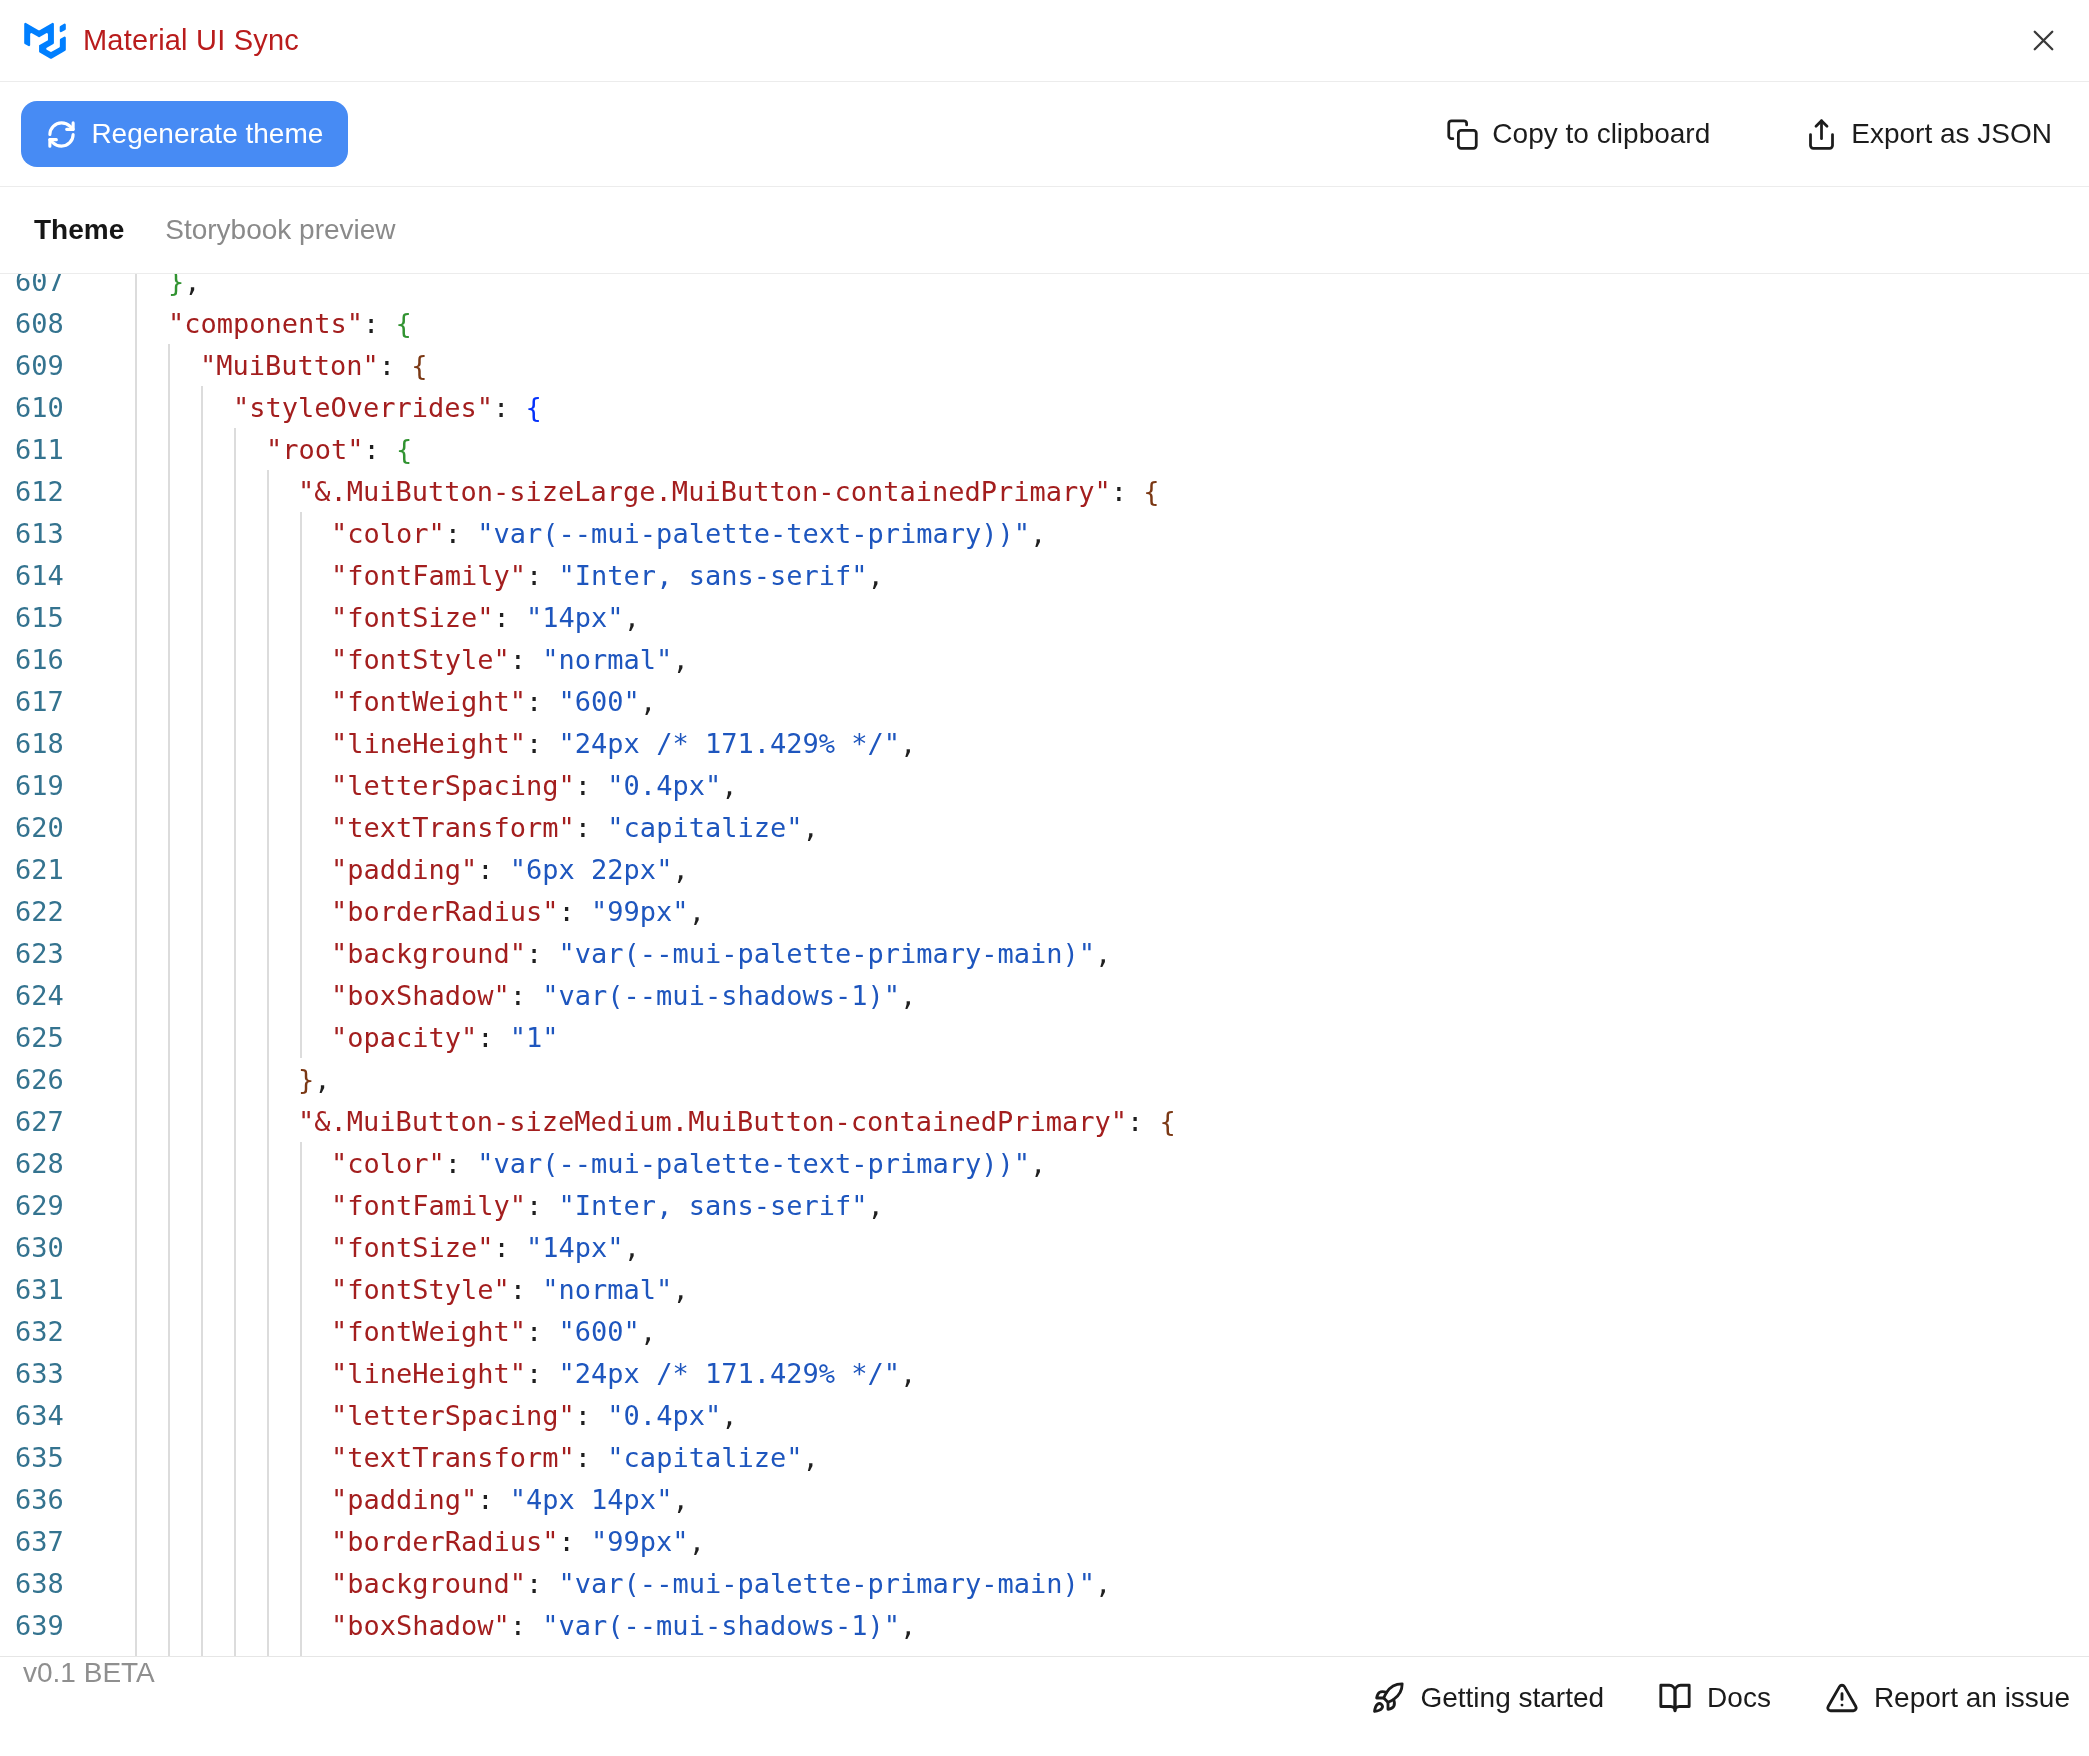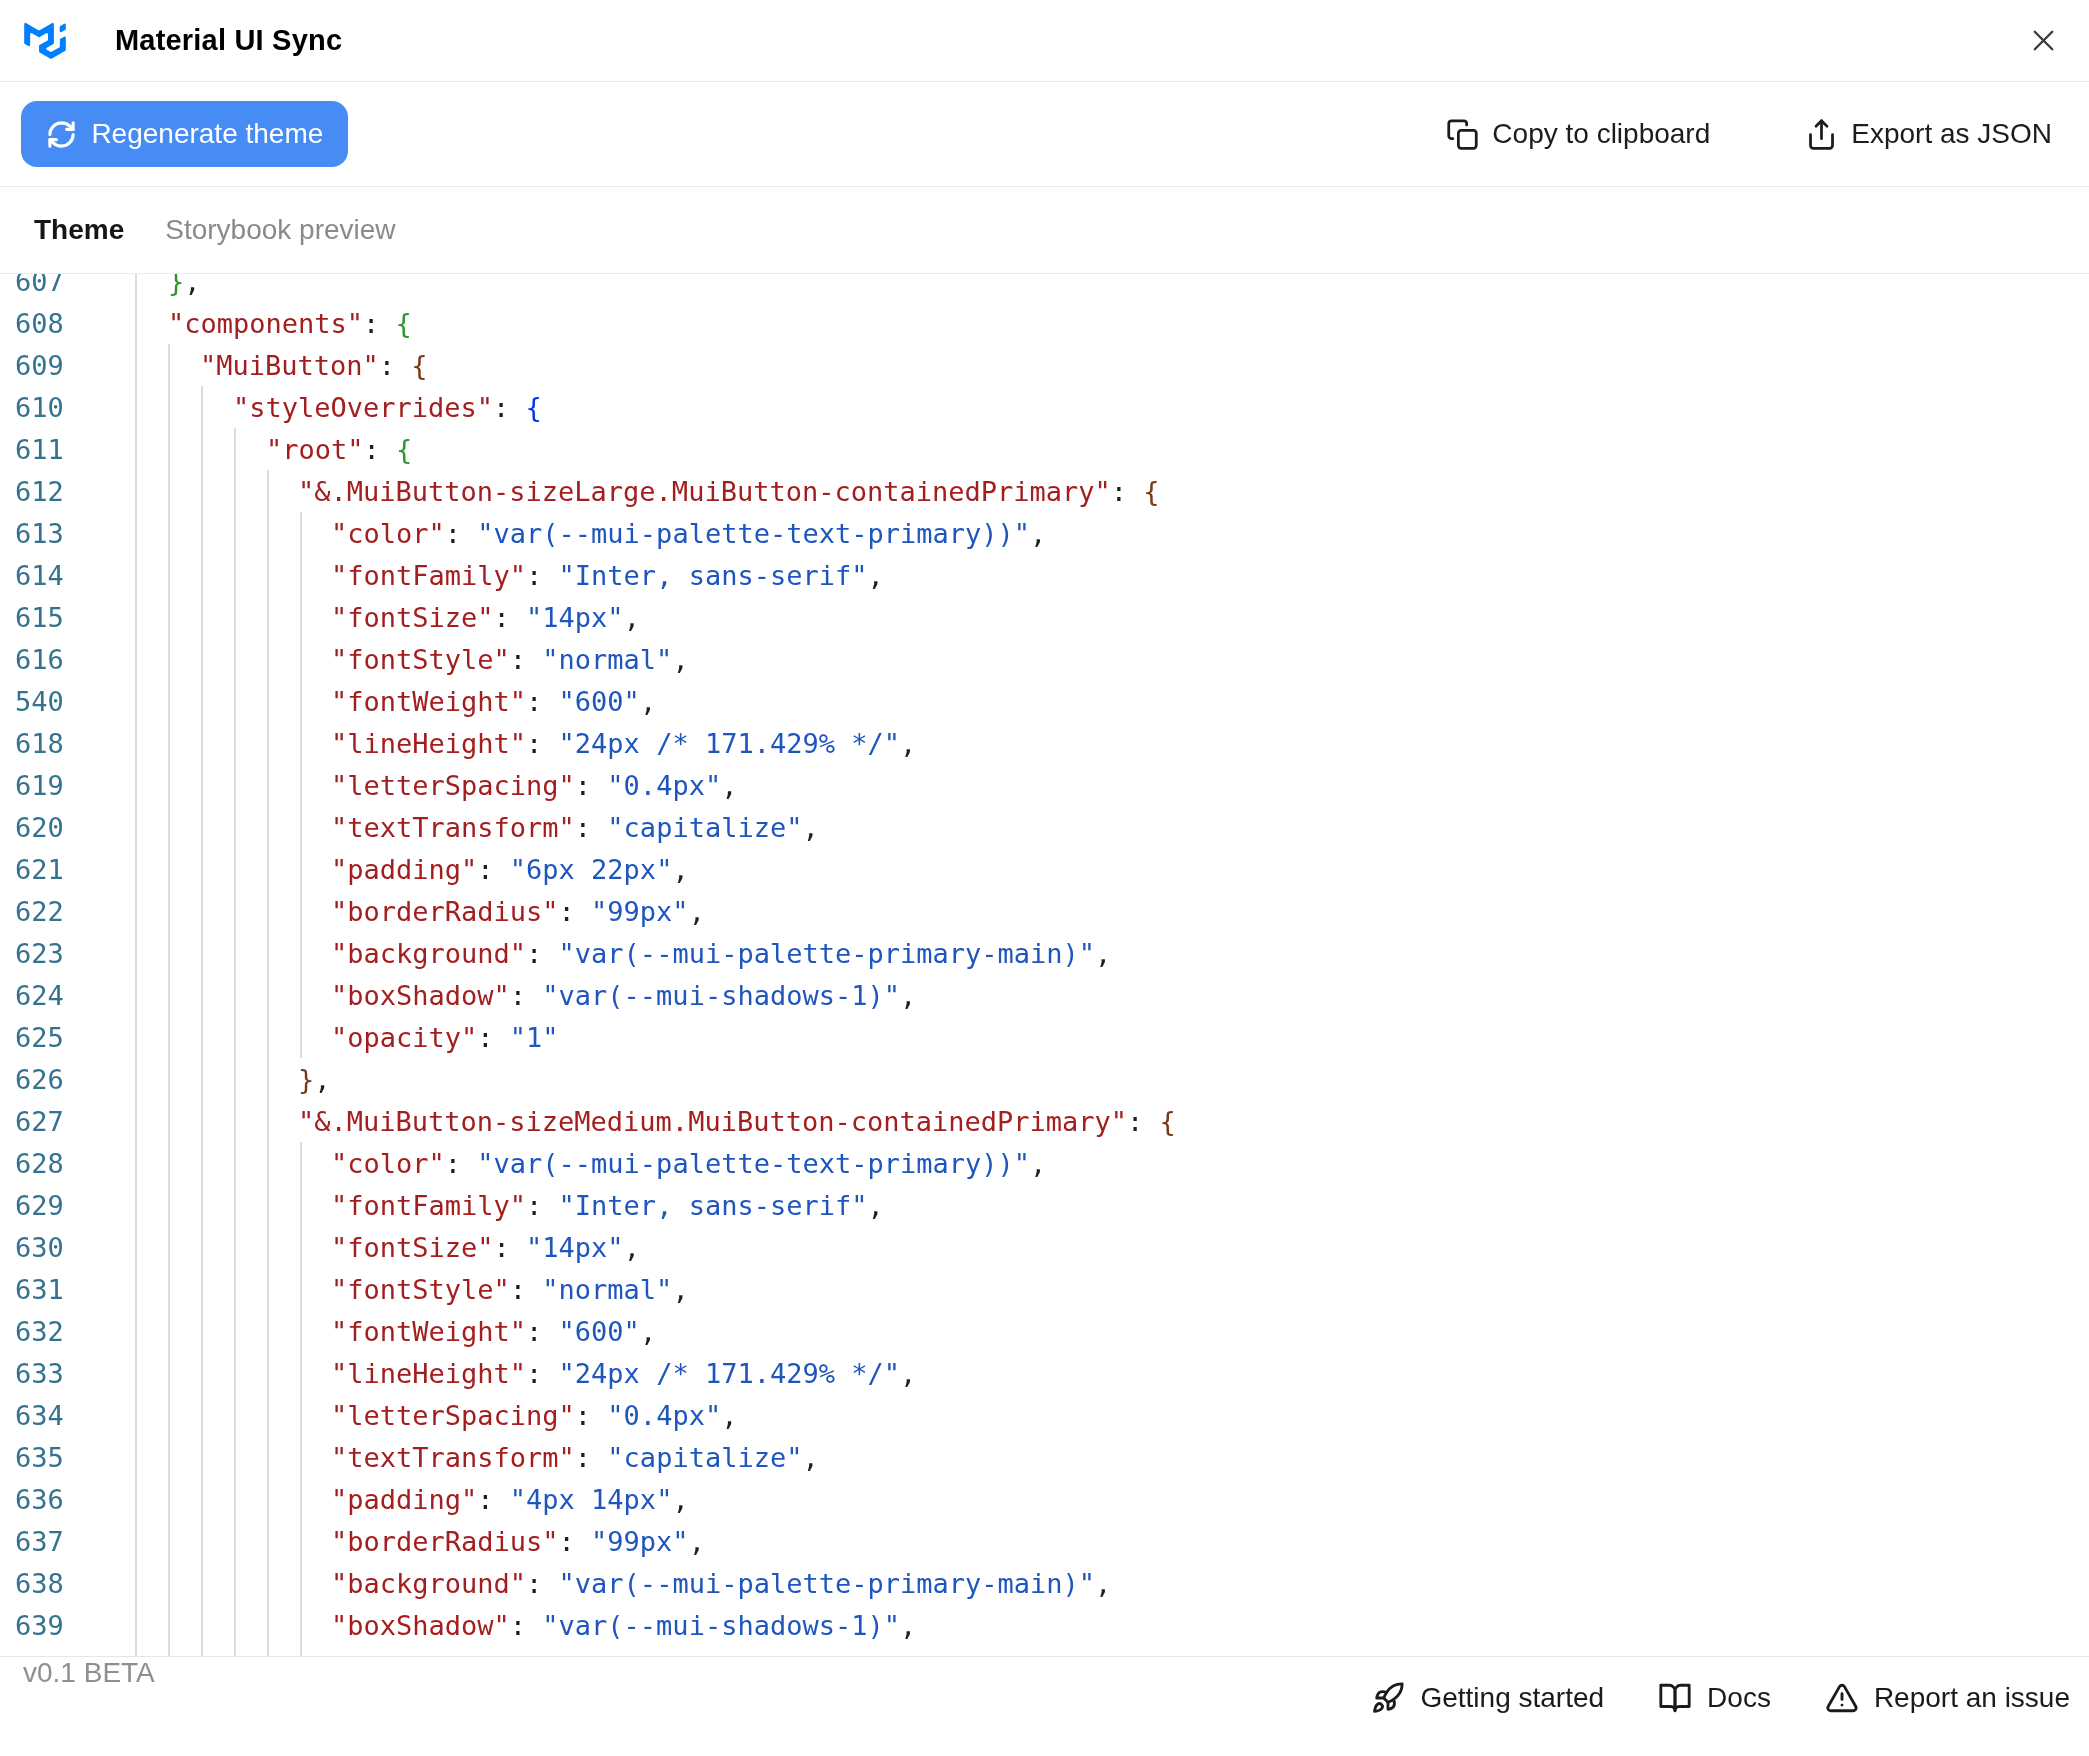--- a/index.html
+++ b/index.html
@@ -19,21 +19,21 @@
   }
   *{box-sizing:border-box;}
   html,body{margin:0;padding:0;background:#fff;}
   body{font-family:"Liberation Sans",sans-serif;color:var(--text-primary);}
   .app{width:2089px;height:1756px;background:#fff;display:flex;flex-direction:column;overflow:hidden;position:relative;}
 
   
   .titlebar{flex:0 0 82px;border-bottom:1.9px solid var(--border);display:flex;align-items:center;justify-content:space-between;padding:0 22.4px 0 24px;}
   .brand{display:flex;align-items:center;gap:17px;}
   .brand svg{width:42px;height:37px;display:block;}
-  .app-title{font-size:29px;font-weight:700;color:#000000;letter-spacing:0.2px;margin-left:32px;}
+  .app-title{font-size:29px;font-weight:400;color:#b91c1c;letter-spacing:0.2px;}
   .close-btn{background:none;border:0;padding:5.6px;cursor:pointer;display:flex;align-items:center;}
   .close-btn svg{width:35px;height:35px;stroke:#3A3A3A;fill:none;stroke-width:1.6;stroke-linecap:round;}
 
   
   .toolbar{flex:0 0 105px;border-bottom:1.9px solid var(--border);display:flex;align-items:center;justify-content:space-between;padding:0 37px 0 21.4px;}
   .regen{display:flex;align-items:center;gap:14px;background:var(--accent);color:#fff;border:0;border-radius:16px;height:66px;padding:0 25px;font-size:28px;font-weight:500;font-family:inherit;cursor:pointer;}
   .regen svg{width:31px;height:31px;stroke:#fff;fill:none;stroke-width:2.4;stroke-linecap:round;stroke-linejoin:round;}
   .toolbar-right{display:flex;align-items:center;gap:95px;}
   .tbtn{display:flex;align-items:center;gap:13px;background:none;border:0;font-size:28px;color:#1C1C1C;font-family:inherit;cursor:pointer;padding:0;}
   .tbtn svg{width:33px;height:33px;stroke:#1C1C1C;fill:none;stroke-width:2;stroke-linecap:round;stroke-linejoin:round;}
@@ -124,21 +124,21 @@
         <div class="cl"><span class="ln">607</span><span class="cc"><span class="guides" style="width: 33px;"></span><span class="ct" style="padding-left: 33px;"><span class="tk-b2">}</span><span class="tk-p">,</span></span></span></div>
         <div class="cl"><span class="ln">608</span><span class="cc"><span class="guides" style="width: 33px;"></span><span class="ct" style="padding-left: 33px;"><span class="tk-k">"components"</span><span class="tk-p">: </span><span class="tk-b2">{</span></span></span></div>
         <div class="cl"><span class="ln">609</span><span class="cc"><span class="guides" style="width: 65px;"></span><span class="ct" style="padding-left: 65px;"><span class="tk-k">"MuiButton"</span><span class="tk-p">: </span><span class="tk-b3">{</span></span></span></div>
         <div class="cl"><span class="ln">610</span><span class="cc"><span class="guides" style="width: 98px;"></span><span class="ct" style="padding-left: 98px;"><span class="tk-k">"styleOverrides"</span><span class="tk-p">: </span><span class="tk-b1">{</span></span></span></div>
         <div class="cl"><span class="ln">611</span><span class="cc"><span class="guides" style="width: 131px;"></span><span class="ct" style="padding-left: 131px;"><span class="tk-k">"root"</span><span class="tk-p">: </span><span class="tk-b2">{</span></span></span></div>
         <div class="cl"><span class="ln">612</span><span class="cc"><span class="guides" style="width: 163px;"></span><span class="ct" style="padding-left: 163px;"><span class="tk-k">"&amp;.MuiButton-sizeLarge.MuiButton-containedPrimary"</span><span class="tk-p">: </span><span class="tk-b3">{</span></span></span></div>
         <div class="cl"><span class="ln">613</span><span class="cc"><span class="guides" style="width: 196px;"></span><span class="ct" style="padding-left: 196px;"><span class="tk-k">"color"</span><span class="tk-p">: </span><span class="tk-s">"var(--mui-palette-text-primary))"</span><span class="tk-p">,</span></span></span></div>
         <div class="cl"><span class="ln">614</span><span class="cc"><span class="guides" style="width: 196px;"></span><span class="ct" style="padding-left: 196px;"><span class="tk-k">"fontFamily"</span><span class="tk-p">: </span><span class="tk-s">"Inter, sans-serif"</span><span class="tk-p">,</span></span></span></div>
         <div class="cl"><span class="ln">615</span><span class="cc"><span class="guides" style="width: 196px;"></span><span class="ct" style="padding-left: 196px;"><span class="tk-k">"fontSize"</span><span class="tk-p">: </span><span class="tk-s">"14px"</span><span class="tk-p">,</span></span></span></div>
         <div class="cl"><span class="ln">616</span><span class="cc"><span class="guides" style="width: 196px;"></span><span class="ct" style="padding-left: 196px;"><span class="tk-k">"fontStyle"</span><span class="tk-p">: </span><span class="tk-s">"normal"</span><span class="tk-p">,</span></span></span></div>
-        <div class="cl"><span class="ln">540</span><span class="cc"><span class="guides" style="width: 196px;"></span><span class="ct" style="padding-left: 196px;"><span class="tk-k">"fontWeight"</span><span class="tk-p">: </span><span class="tk-s">"600"</span><span class="tk-p">,</span></span></span></div>
+        <div class="cl"><span class="ln">617</span><span class="cc"><span class="guides" style="width: 196px;"></span><span class="ct" style="padding-left: 196px;"><span class="tk-k">"fontWeight"</span><span class="tk-p">: </span><span class="tk-s">"600"</span><span class="tk-p">,</span></span></span></div>
         <div class="cl"><span class="ln">618</span><span class="cc"><span class="guides" style="width: 196px;"></span><span class="ct" style="padding-left: 196px;"><span class="tk-k">"lineHeight"</span><span class="tk-p">: </span><span class="tk-s">"24px /* 171.429% */"</span><span class="tk-p">,</span></span></span></div>
         <div class="cl"><span class="ln">619</span><span class="cc"><span class="guides" style="width: 196px;"></span><span class="ct" style="padding-left: 196px;"><span class="tk-k">"letterSpacing"</span><span class="tk-p">: </span><span class="tk-s">"0.4px"</span><span class="tk-p">,</span></span></span></div>
         <div class="cl"><span class="ln">620</span><span class="cc"><span class="guides" style="width: 196px;"></span><span class="ct" style="padding-left: 196px;"><span class="tk-k">"textTransform"</span><span class="tk-p">: </span><span class="tk-s">"capitalize"</span><span class="tk-p">,</span></span></span></div>
         <div class="cl"><span class="ln">621</span><span class="cc"><span class="guides" style="width: 196px;"></span><span class="ct" style="padding-left: 196px;"><span class="tk-k">"padding"</span><span class="tk-p">: </span><span class="tk-s">"6px 22px"</span><span class="tk-p">,</span></span></span></div>
         <div class="cl"><span class="ln">622</span><span class="cc"><span class="guides" style="width: 196px;"></span><span class="ct" style="padding-left: 196px;"><span class="tk-k">"borderRadius"</span><span class="tk-p">: </span><span class="tk-s">"99px"</span><span class="tk-p">,</span></span></span></div>
         <div class="cl"><span class="ln">623</span><span class="cc"><span class="guides" style="width: 196px;"></span><span class="ct" style="padding-left: 196px;"><span class="tk-k">"background"</span><span class="tk-p">: </span><span class="tk-s">"var(--mui-palette-primary-main)"</span><span class="tk-p">,</span></span></span></div>
         <div class="cl"><span class="ln">624</span><span class="cc"><span class="guides" style="width: 196px;"></span><span class="ct" style="padding-left: 196px;"><span class="tk-k">"boxShadow"</span><span class="tk-p">: </span><span class="tk-s">"var(--mui-shadows-1)"</span><span class="tk-p">,</span></span></span></div>
         <div class="cl"><span class="ln">625</span><span class="cc"><span class="guides" style="width: 196px;"></span><span class="ct" style="padding-left: 196px;"><span class="tk-k">"opacity"</span><span class="tk-p">: </span><span class="tk-s">"1"</span></span></span></div>
         <div class="cl"><span class="ln">626</span><span class="cc"><span class="guides" style="width: 163px;"></span><span class="ct" style="padding-left: 163px;"><span class="tk-b3">}</span><span class="tk-p">,</span></span></span></div>
         <div class="cl"><span class="ln">627</span><span class="cc"><span class="guides" style="width: 163px;"></span><span class="ct" style="padding-left: 163px;"><span class="tk-k">"&amp;.MuiButton-sizeMedium.MuiButton-containedPrimary"</span><span class="tk-p">: </span><span class="tk-b3">{</span></span></span></div>

